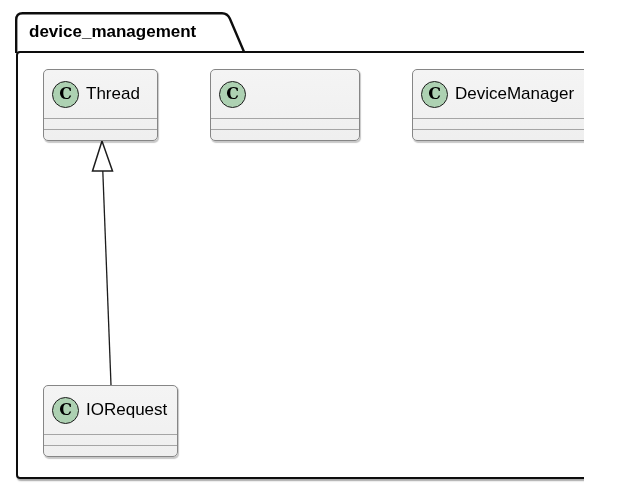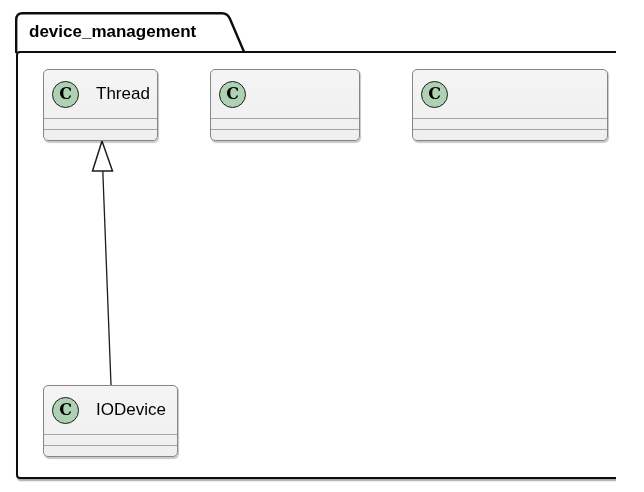--- a/index.html
+++ b/index.html
@@ -1,20 +1,19 @@
 <!DOCTYPE html>
 <html style="--page_background: #ffffff; --package_border: #0d0d0d; --class_border: #868686; --separator: #a5a5a5; --circle_fill: #ADD1B2; --circle_border: #1c1c1c; --connector: #1c1c1c;"><head>
 <meta charset="utf-8">
 <style>
   html,body { margin:0; padding:0; background:#ffffff; }
   .stage {
     position:relative; width:584px; height:492px; overflow:hidden;
     background:var(--page_background,#ffffff);
     font-family:"Liberation Sans", sans-serif;
-    padding-left:32px;
   }
   
   .pkg-tab-svg { position:absolute; left:15px; top:12px; width:236px; height:41px; z-index:1; }
   .pkg-tab-svg path {
     fill:#ffffff;
     stroke:var(--package_border,#0d0d0d);
     stroke-width:2.4; stroke-linejoin:round; stroke-linecap:round;
   }
   .pkg-title {
     position:absolute; left:29px; top:22px; z-index:5;
@@ -44,21 +43,21 @@
   .class-header { height:48px; display:flex; align-items:center; padding:0 10px 0 8px; }
   .class-circle {
     width:27px; height:27px; box-sizing:border-box; flex:0 0 27px;
     border-radius:50%;
     background:var(--circle_fill,#ADD1B2);
     border:1.5px solid var(--circle_border,#1c1c1c);
     display:flex; align-items:center; justify-content:center;
     font-family:"DejaVu Serif", serif; font-weight:bold; font-size:16px; color:#000;
     padding-bottom:1px;
   }
-  .class-name { margin-left:17px; font-size:17px; color:#000; white-space:nowrap; }
+  .class-name { margin-left:7px; font-size:17px; color:#000; white-space:nowrap; }
   .compartment { border-top:1px solid var(--separator,#a5a5a5); box-sizing:border-box; }
   .compartment.attrs { height:11px; }
   .compartment.methods { flex:1 1 auto; }
   
   .box-thread        { left:43px;  top:69px;  width:115px; height:72px; }
   .box-iorequest     { left:210px; top:69px;  width:150px; height:72px; }
   .box-devicemanager { left:412px; top:69px;  width:196px; height:72px; }
   .box-iodevice      { left:43px;  top:385px; width:135px; height:72px; }
 </style>
 </head>
@@ -91,27 +90,28 @@
     <div class="class-header">
       <span class="class-circle">C</span>
     </div>
     <div class="compartment attrs"></div>
     <div class="compartment methods"></div>
   </div>
 
   <div class="class-box box-devicemanager">
     <div class="class-header">
       <span class="class-circle">C</span>
+      <span class="class-name">DeviceManager</span>
     </div>
     <div class="compartment attrs"></div>
     <div class="compartment methods"></div>
   </div>
 
   <div class="class-box box-iodevice">
     <div class="class-header">
       <span class="class-circle">C</span>
-      <span class="class-name">IODevice</span>
+      <span class="class-name">IORequest</span>
     </div>
     <div class="compartment attrs"></div>
     <div class="compartment methods"></div>
   </div>
 
 </div>
 
 </body></html>

